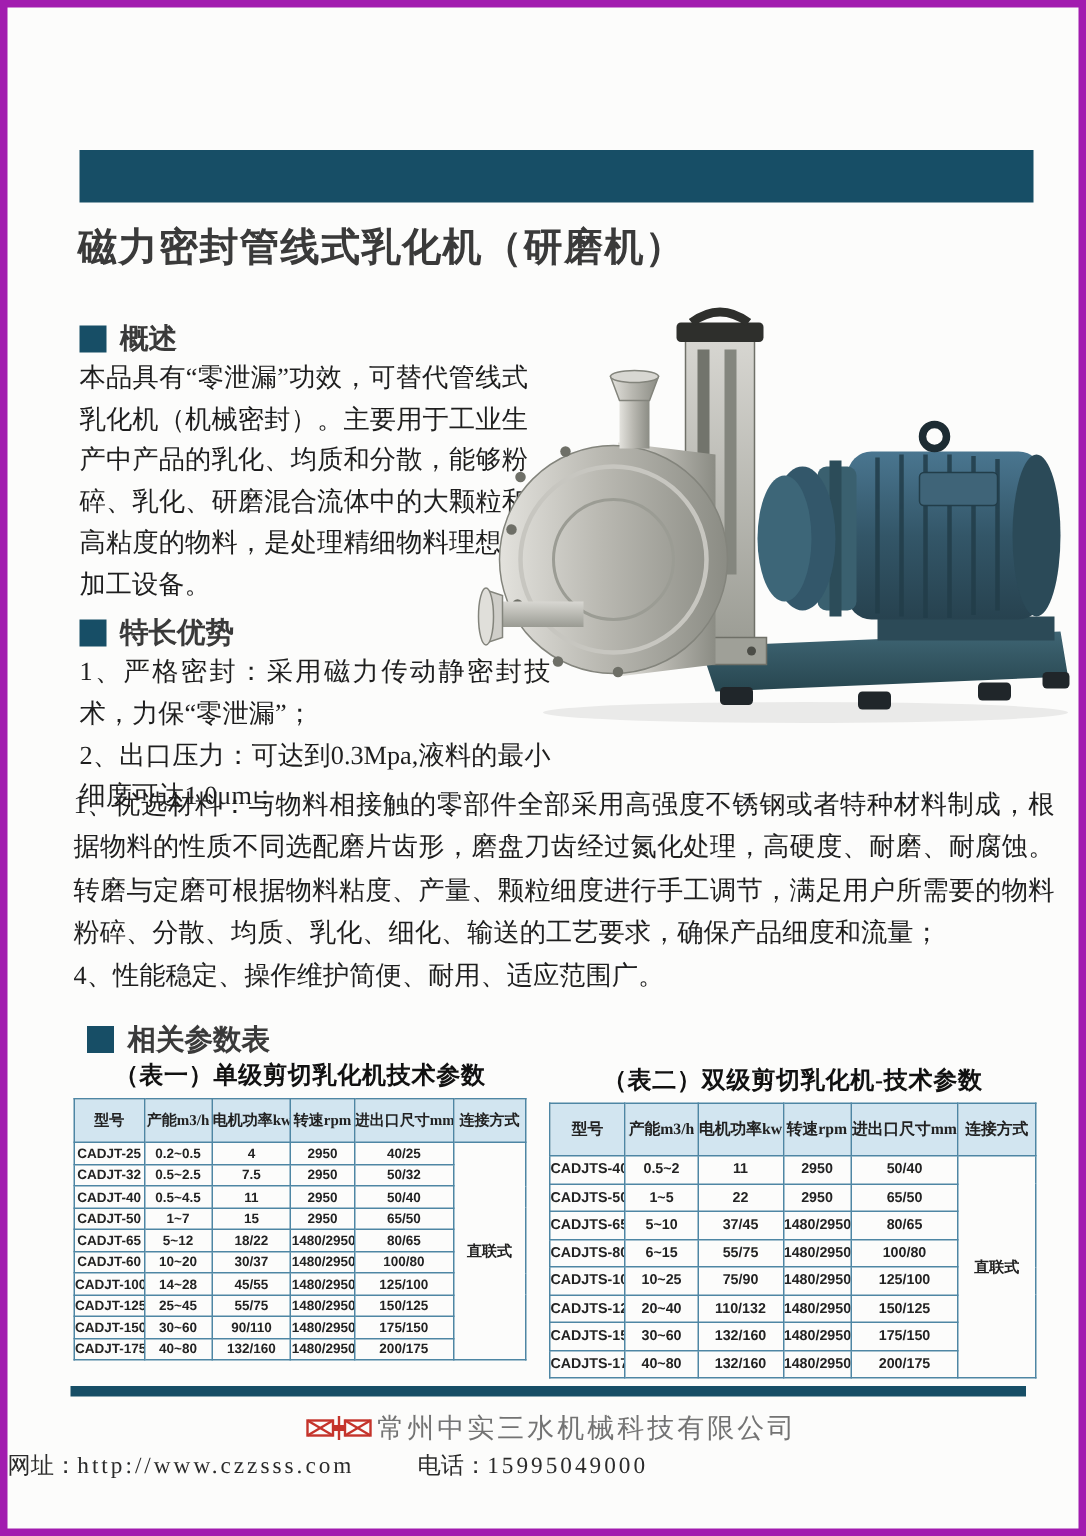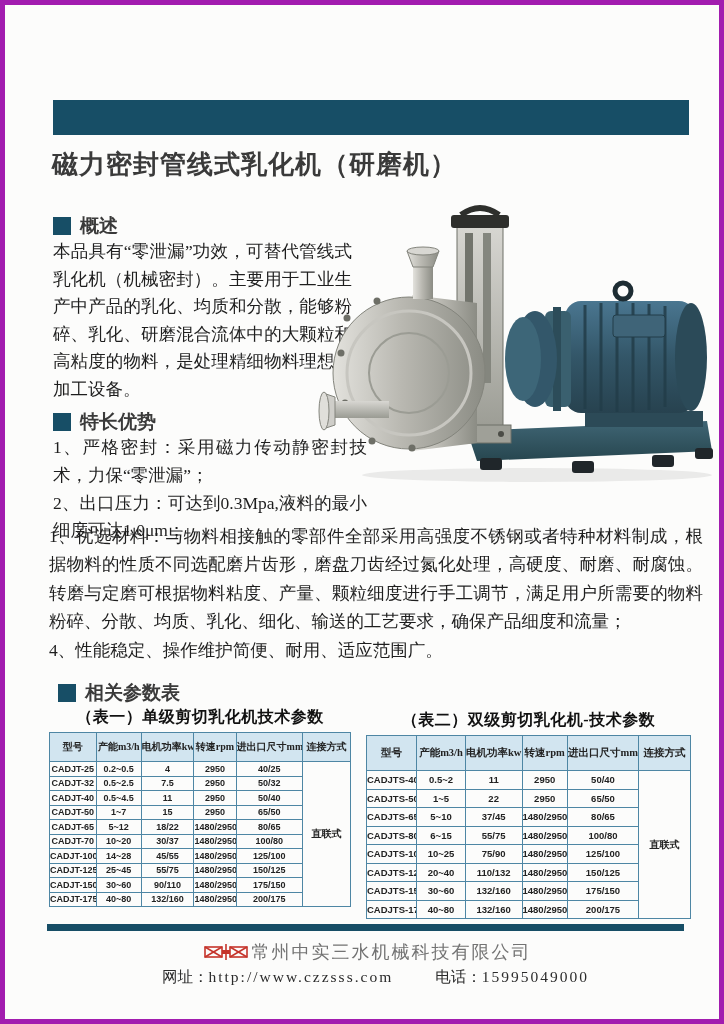--- a/index.html
+++ b/index.html
@@ -76,21 +76,21 @@
     position: absolute; left: 42px; top: 919px;
     width: 637px; height: 7px; background: #174e66;
   }
   .footer-company {
     position: absolute; left: 0; top: 935px; width: 724px;
     display: flex; justify-content: center; align-items: center; gap: 3px;
     font-size: 18px; color: #737373; letter-spacing: 2px;
   }
   .footer-contact {
     position: absolute; left: 0; top: 962px; width: 584px;
-    text-align: right; font-size: 15.5px; color: #2b2b2b;
+    text-align: left; font-size: 15.5px; color: #2b2b2b;
   }
   .footer-contact .url, .footer-contact .phone { letter-spacing: 2px; }
   .footer-contact .gap { display: inline-block; width: 42px; }
 </style>
 </head>
 <body>
 
 <div class="page">
 
   <div class="header-bar"></div>
@@ -255,21 +255,21 @@
               <td>65/50</td>
             </tr>
             <tr>
               <td>CADJT-65</td>
               <td>5~12</td>
               <td>18/22</td>
               <td>1480/2950</td>
               <td>80/65</td>
             </tr>
             <tr>
-              <td>CADJT-70</td>
+              <td>CADJT-60</td>
               <td>10~20</td>
               <td>30/37</td>
               <td>1480/2950</td>
               <td>100/80</td>
             </tr>
             <tr>
               <td>CADJT-100</td>
               <td>14~28</td>
               <td>45/55</td>
               <td>1480/2950</td>

